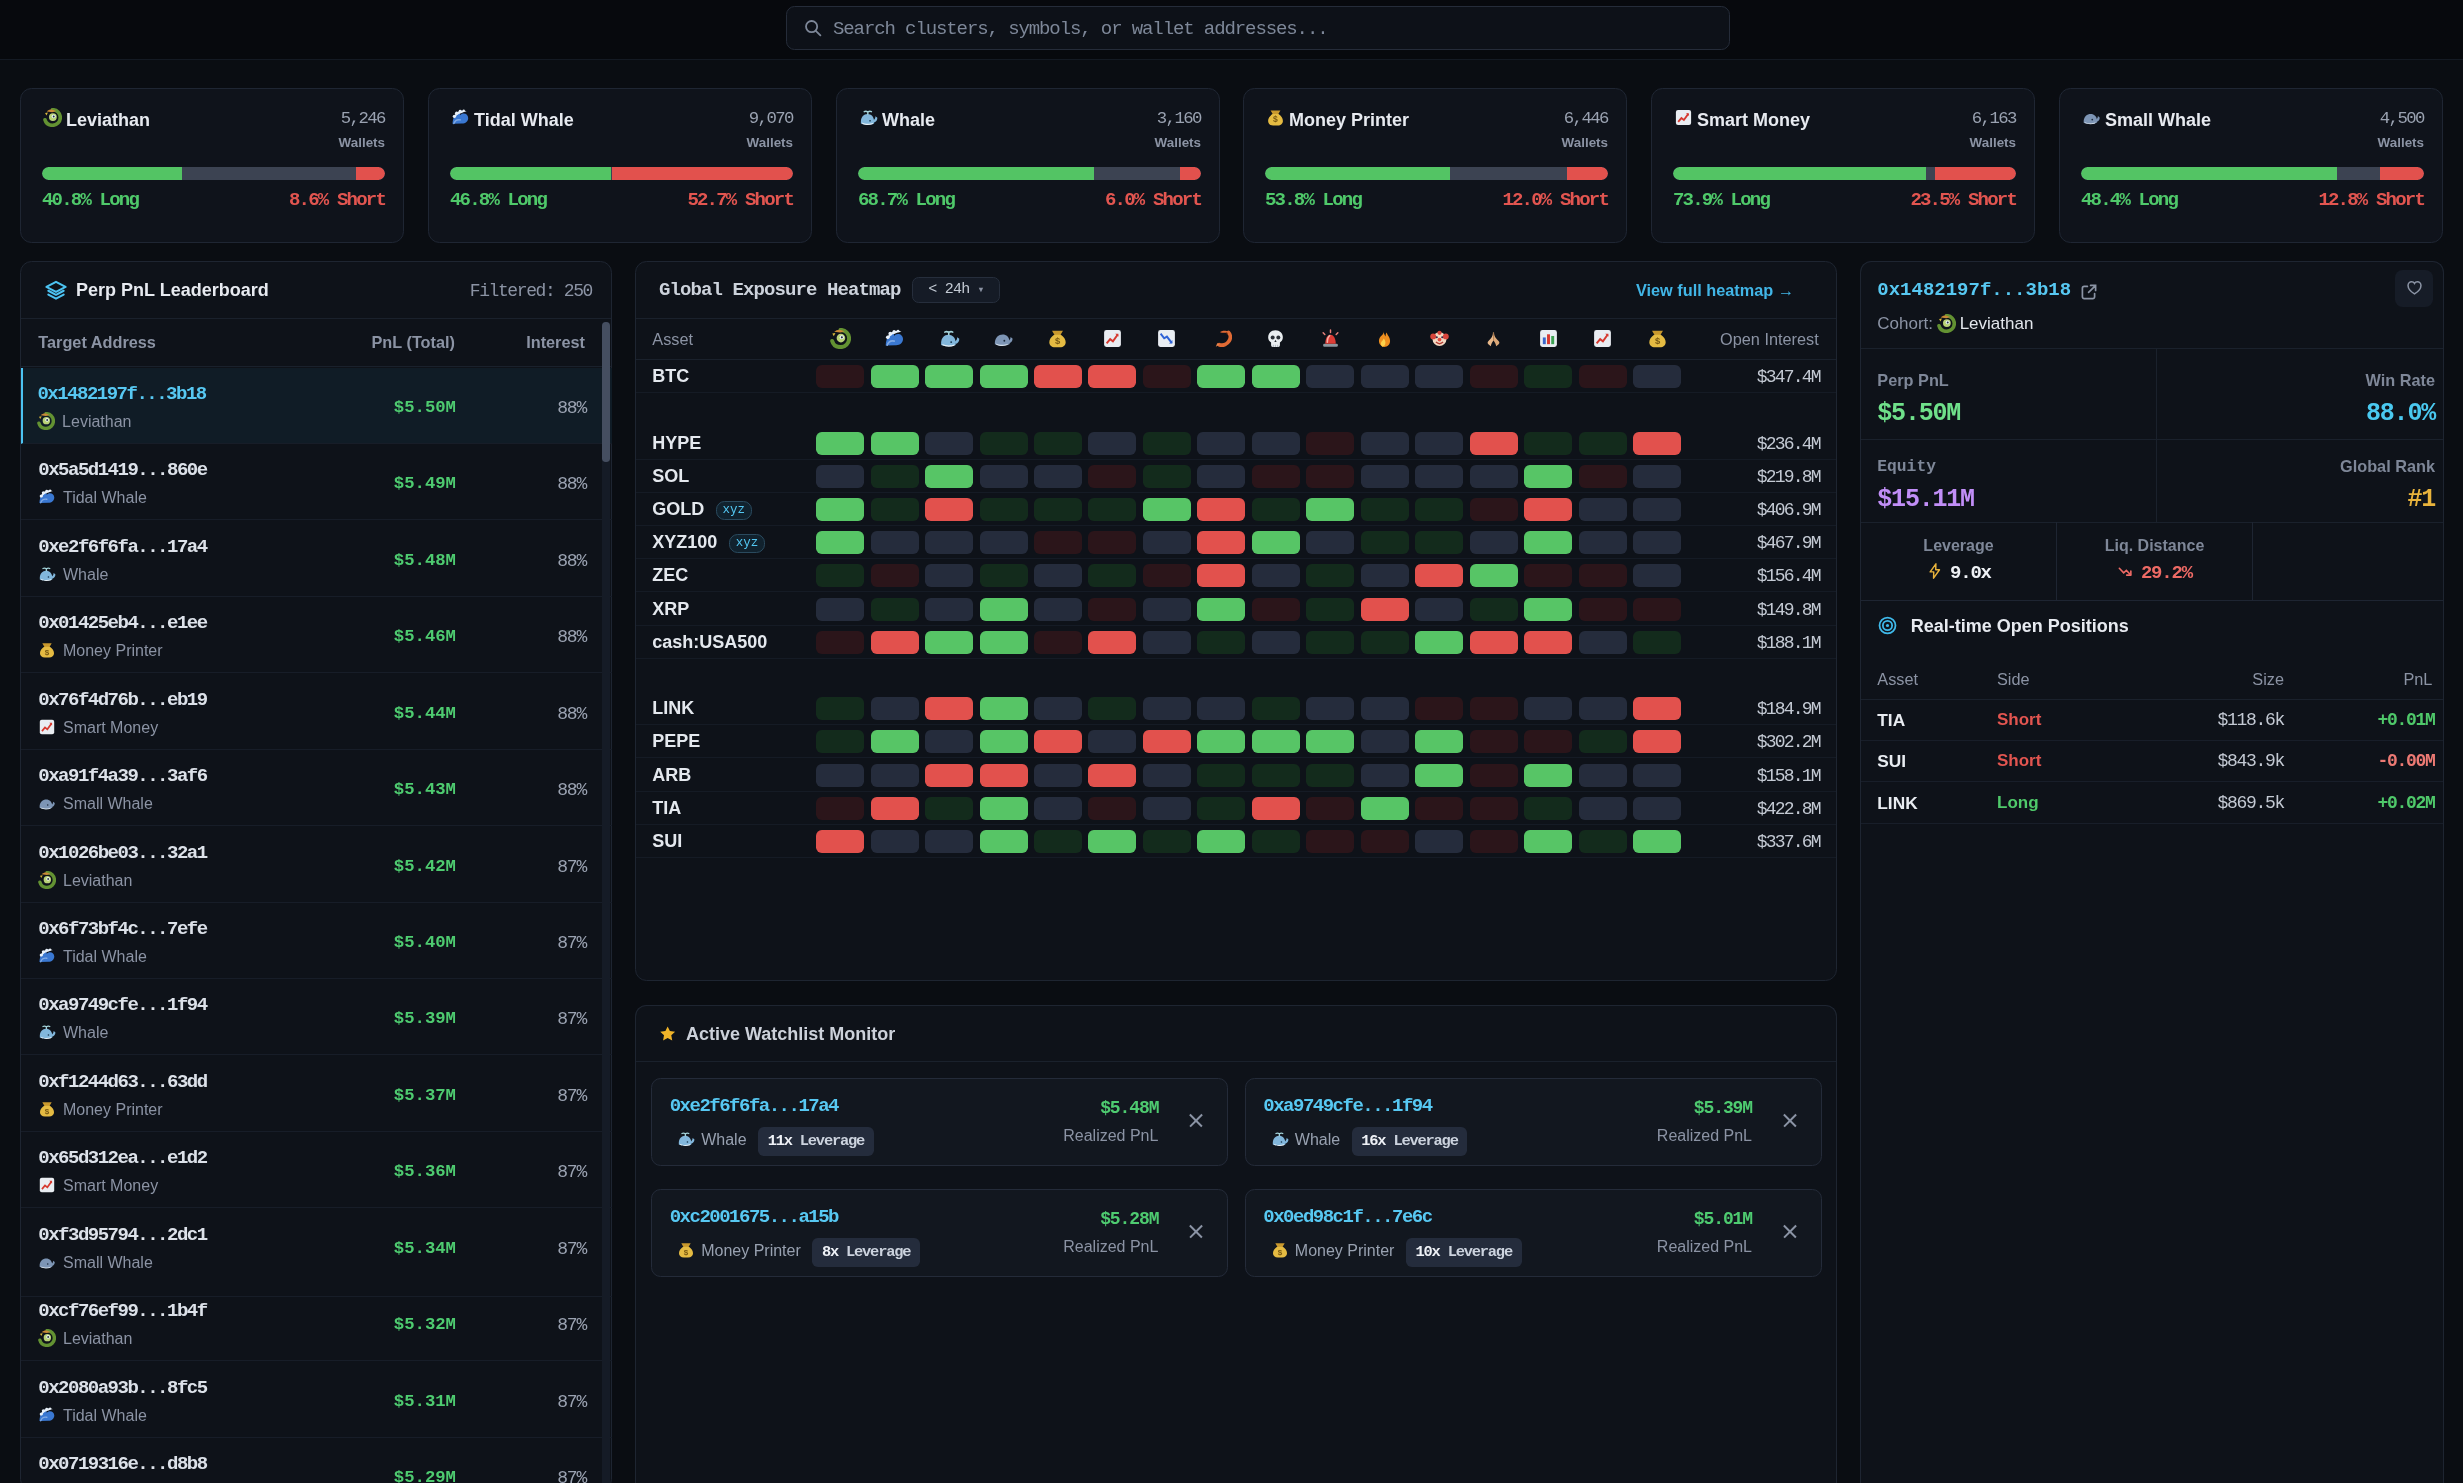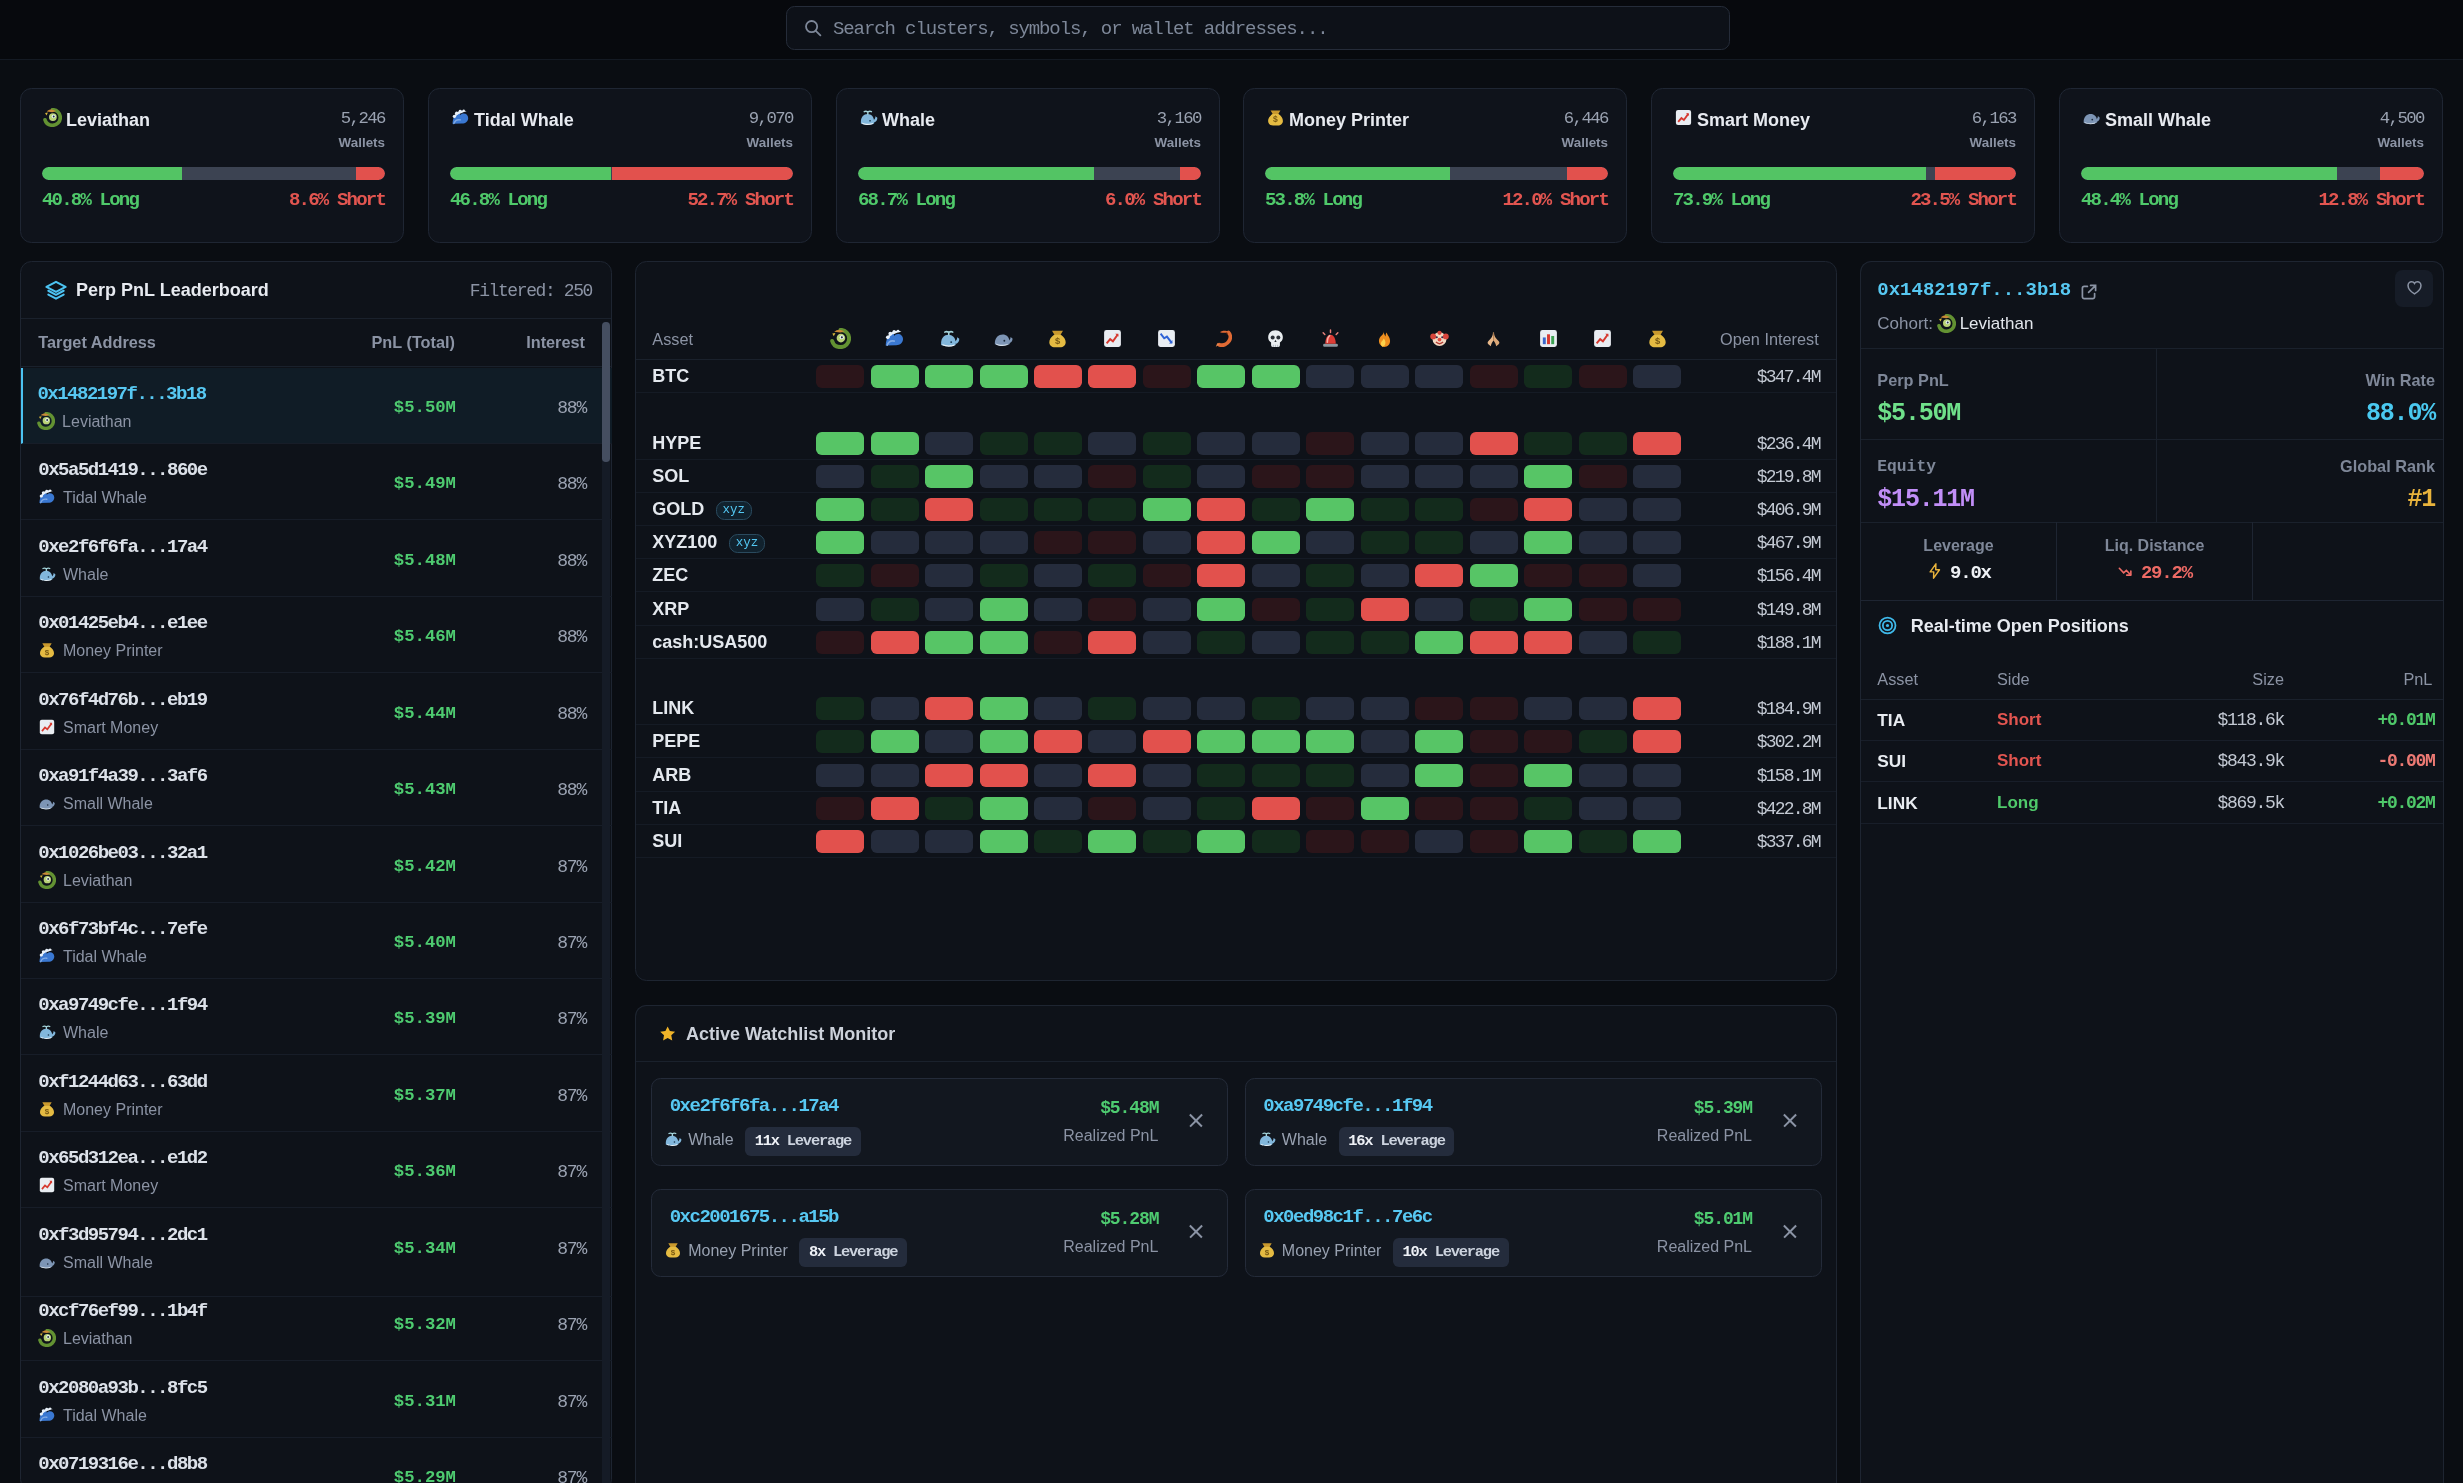--- a/index.html
+++ b/index.html
@@ -65,21 +65,21 @@
 .cell { position:absolute; top:4.8px; width:48px; height:23px; border-radius:5.8px; }
 .xyz { display:inline-block; margin-left:11.5px; padding:1px 5.8px 1.9px; border:1px solid #2a4a5e; border-radius:8.6px;
   background:#11222e; color:#53c7f2; font-family:"Liberation Mono", monospace; font-size:12.5px; font-weight:normal; vertical-align:1.9px;}
 
 #wl { left:635px; top:1005px; width:1202px; height:500px; border-bottom:none; border-radius:11.5px 11.5px 0 0; }
 #wl .phead { height:56px; }
 #wl .ttl { position:absolute; left:50px; top:18px; font-size:18px; font-weight:bold; color:#ccd1da; }
 
 .wcard { position:absolute; width:577px; height:88px; background:#12171f; border:1px solid #242b39; border-radius:9.6px; }
 .wcard .adr { position:absolute; left:17.3px; top:16.3px; font-family:"Liberation Mono", monospace; font-weight:bold; font-size:19px; letter-spacing:-1.5px; color:#57c8f2; }
-.wcard .ln2 { position:absolute; left:12px; top:48px; font-size:16px; color:#98a1b0; }
+.wcard .ln2 { position:absolute; left:25px; top:48px; font-size:16px; color:#98a1b0; }
 .wcard .ln2 .em { margin-right:5.8px; margin-top:-2.9px; }
 .wcard .pill { display:inline-block; margin-left:11.5px; padding:4.8px 9.6px 5.8px; background:#242c3c; border-radius:5.8px;
   font-family:"Liberation Mono", monospace; font-size:15.4px; letter-spacing:-1.2px; font-weight:bold; color:#ccd3de; }
 .wcard .pill b { color:#eef1f6; }
 .wcard .pnl { position:absolute; right:69px; top:19px; font-family:"Liberation Mono", monospace; font-weight:bold; font-size:18px; letter-spacing:-1.1px; color:#4ecb70; }
 .wcard .rpl { position:absolute; right:69px; top:48px; font-size:16px; color:#8b93a4; }
 .wcard .x { position:absolute; right:21px; top:31px; width:21px; height:21px; }
 .wcard .x:before, .wcard .x:after { content:""; position:absolute; left:9.6px; top:1.9px; width:1.9px; height:17.3px; background:#8b94a5; }
 .wcard .x:before { transform:rotate(45deg); }
 .wcard .x:after { transform:rotate(-45deg); }
@@ -424,20 +424,25 @@
 <div class="lrow" style="top:1176px;height:76px;">
 <div class="adr">0x0719316e...d8b8</div>
 
 <div class="pnl">$5.29M</div>
       <div class="wr">87%</div>
 </div>
 <div id="sbtrack"></div>
     <div id="sbthumb"></div>
 </div>
 <div id="hm" class="panel">
+<div class="phead">
+      <div class="ttl">Global Exposure Heatmap</div>
+      <div class="tsel">&lt;&nbsp;24h <span style="font-size:11.5px;color:#8b93a4;">▾</span></div>
+      <div class="view">View full heatmap →</div>
+    </div>
 <div class="cols">
       <span class="asset">Asset</span>
 <span class="em" style="position:absolute;left:194px;top:8.6px;width:21px;height:21px;">
         <svg viewBox="0 0 20 20">
           <path d="M10 1.8c4.6 0 8.2 3.5 8.2 8.2s-3.6 8.2-8.2 8.2c-3.9 0-7-2.3-7.9-5.8" fill="none" stroke="#639232" stroke-width="3.8" stroke-linecap="round"></path>
           <path d="M4 3.6C5.8 2 7.8 1.4 10 1.8l4 1.4-4.2 1.2z" fill="#c98a36"></path>
           <circle cx="10.4" cy="9.6" r="4.1" fill="#b9d276"></circle>
           <circle cx="11.2" cy="8.8" r="2.0" fill="#e9f3fa"></circle>
           <circle cx="11.3" cy="8.9" r="1.0" fill="#26323c"></circle>
           <path d="M2.2 5.2l3-.4-1.6 3z" fill="#d9b93c"></path>

